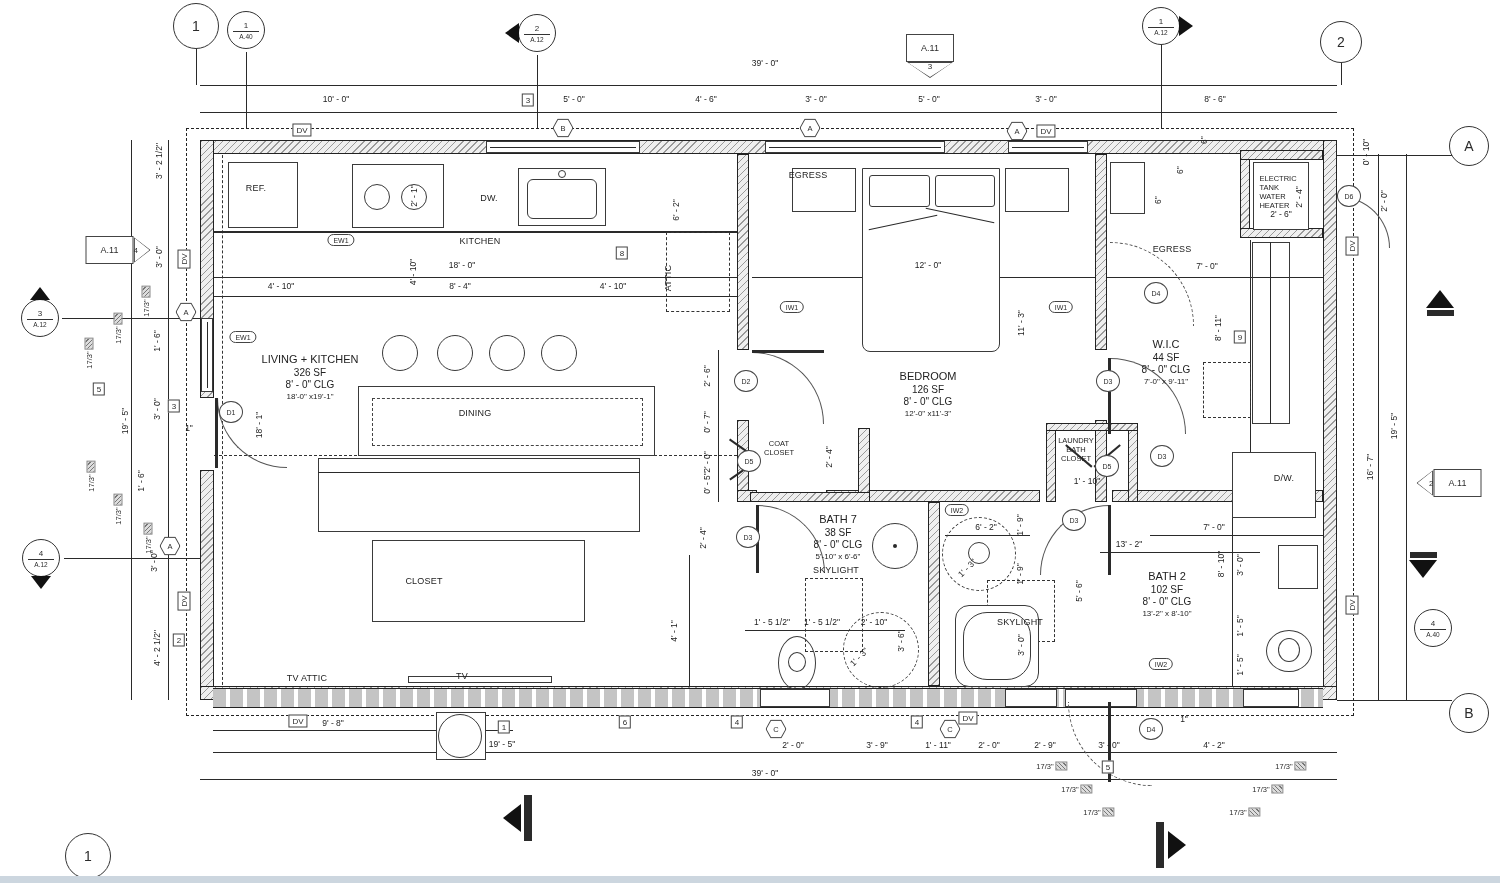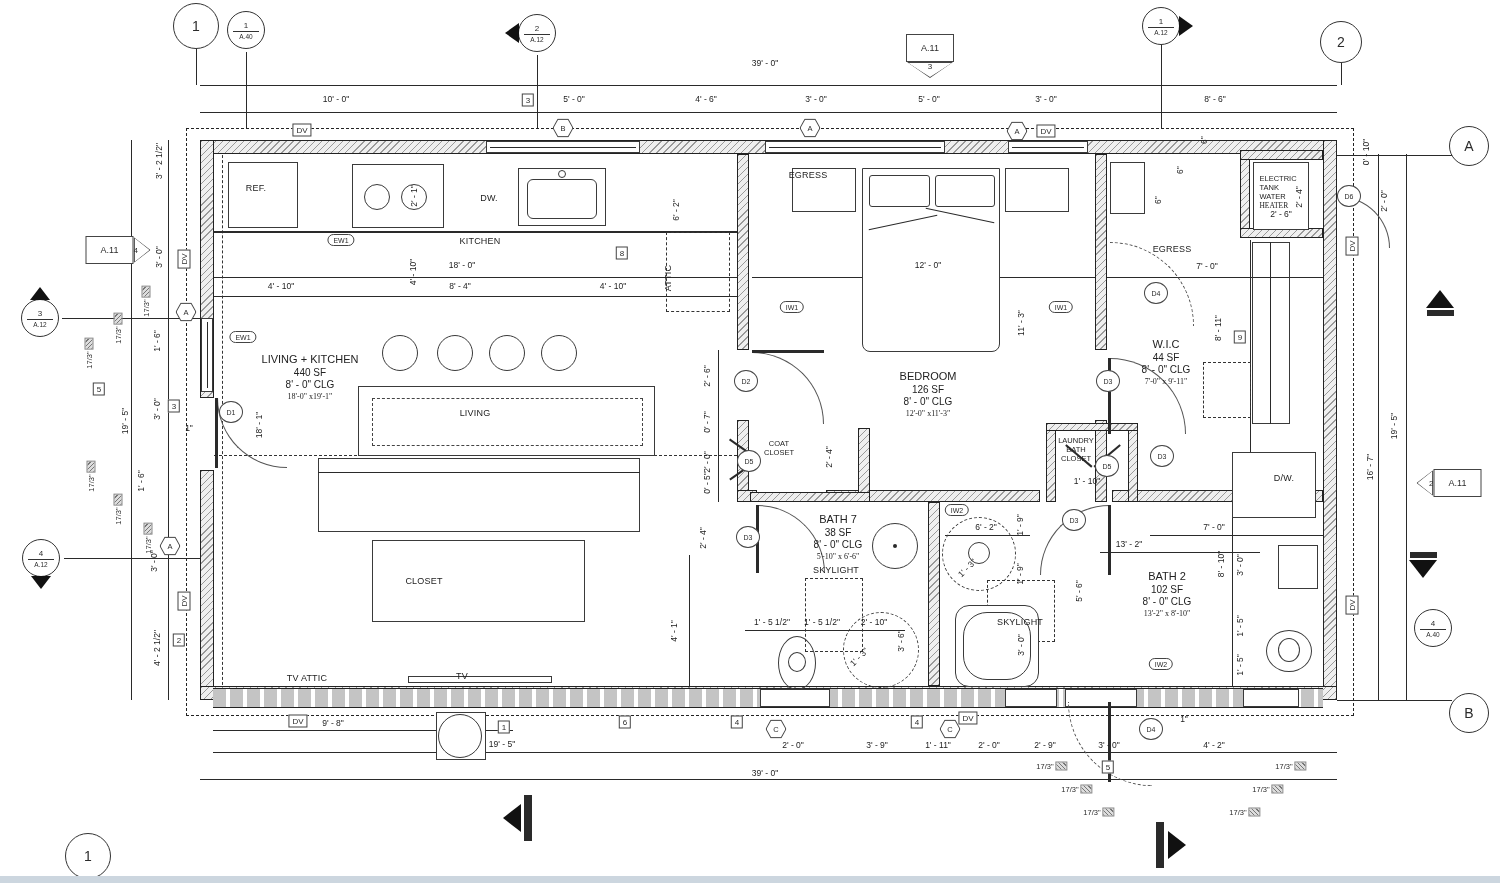--- a/index.html
+++ b/index.html
@@ -17,21 +17,21 @@
   .arc{position:absolute;box-sizing:border-box;}
   .band{position:absolute;background:repeating-linear-gradient(90deg,#c4c4c4 0 13px,#ffffff 13px 17px);border-top:1.5px solid #222;border-bottom:1.5px solid #222;box-sizing:border-box;}
   .bluebar{position:absolute;background:#ccd6df;}
   .rep{position:absolute;transform:translate(-50%,-50%);white-space:nowrap;}
   .dim{font-size:8.5px;color:#222;}
   .tl{font-size:9px;color:#222;letter-spacing:0.2px;}
   .room{text-align:center;color:#222;line-height:1.25;}
   .room div:nth-child(1){font-size:11px;}
   .room div:nth-child(2){font-size:10px;}
   .room div:nth-child(3){font-size:10px;}
-  .room div:nth-child(4){font-size:8px;font-family:Liberation Serif, serif;}
+  .room div:nth-child(4){font-size:8px;}
   .tiny div{font-size:7.5px !important;line-height:1.2;}
   .leftal{text-align:left;}
   .gcir{border:1px solid #333;border-radius:50%;background:#fff;display:flex;align-items:center;justify-content:center;font-size:14px;}
   .vc{width:38px;height:38px;}
   .vc-c{width:36px;height:36px;border:1px solid #333;border-radius:50%;background:#fff;display:flex;flex-direction:column;align-items:center;justify-content:center;}
   .vc-top{font-size:8px;border-bottom:1px solid #333;width:70%;text-align:center;padding-bottom:1px;}
   .vc-bot{font-size:6.5px;padding-top:1px;}
   .vc::before{content:"";position:absolute;}
   .dir-left::before{left:-13px;top:9px;border-top:10px solid transparent;border-bottom:10px solid transparent;border-right:14px solid #111;}
   .dir-right::before{right:-13px;top:9px;border-top:10px solid transparent;border-bottom:10px solid transparent;border-left:14px solid #111;}
@@ -515,21 +515,21 @@
       <div class="dim rep" style="left: 1204px; top: 140px; transform: translate(-50%, -50%) rotate(-90deg);">6"</div>
       <div class="dim rep" style="left: 1180px; top: 170px; transform: translate(-50%, -50%) rotate(-90deg);">6"</div>
       <div class="dim rep" style="left: 1158px; top: 200px; transform: translate(-50%, -50%) rotate(-90deg);">6"</div>
       <div class="dim rep" style="left: 1184px; top: 719px;">1"</div>
     </div>
 
   <div class="layer">
 
   <div class="room rep" style="left: 310px; top: 377px;">
         <div>LIVING + KITCHEN</div>
-        <div>440 SF</div>
+        <div>326 SF</div>
         <div>8' - 0" CLG</div>
         <div>18'-0" x19'-1"</div>
       </div>
       <div class="room rep" style="left: 928px; top: 394px;">
         <div>BEDROOM</div>
         <div>126 SF</div>
         <div>8' - 0" CLG</div>
         <div>12'-0" x11'-3"</div>
       </div>
       <div class="room rep" style="left: 1166px; top: 334px; margin-top: 28px;">
@@ -566,21 +566,21 @@
         <div>LAUNDRY</div>
         <div>BATH</div>
         <div>CLOSET</div>
         <div></div>
       </div>
     </div>
 
   <div class="layer">
 
   <div class="tl rep" style="left: 480px; top: 241px;">KITCHEN</div>
-      <div class="tl rep" style="left: 475px; top: 413px;">LIVING</div>
+      <div class="tl rep" style="left: 475px; top: 413px;">DINING</div>
       <div class="tl rep" style="left: 424px; top: 581px;">CLOSET</div>
       <div class="tl rep" style="left: 307px; top: 678px;">TV ATTIC</div>
       <div class="tl rep" style="left: 462px; top: 676px;">TV</div>
       <div class="tl rep" style="left: 256px; top: 188px;">REF.</div>
       <div class="tl rep" style="left: 489px; top: 198px;">DW.</div>
       <div class="tl rep" style="left: 808px; top: 175px;">EGRESS</div>
       <div class="tl rep" style="left: 1172px; top: 249px;">EGRESS</div>
       <div class="tl rep" style="left: 668px; top: 278px; transform: translate(-50%, -50%) rotate(-90deg);">ATTIC</div>
       <div class="tl rep" style="left: 836px; top: 570px;">SKYLIGHT</div>
       <div class="tl rep" style="left: 1020px; top: 622px;">SKYLIGHT</div>

